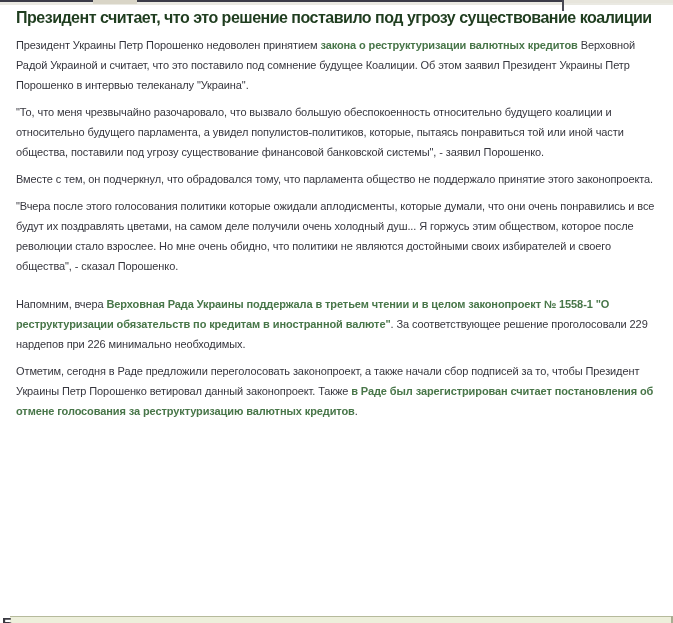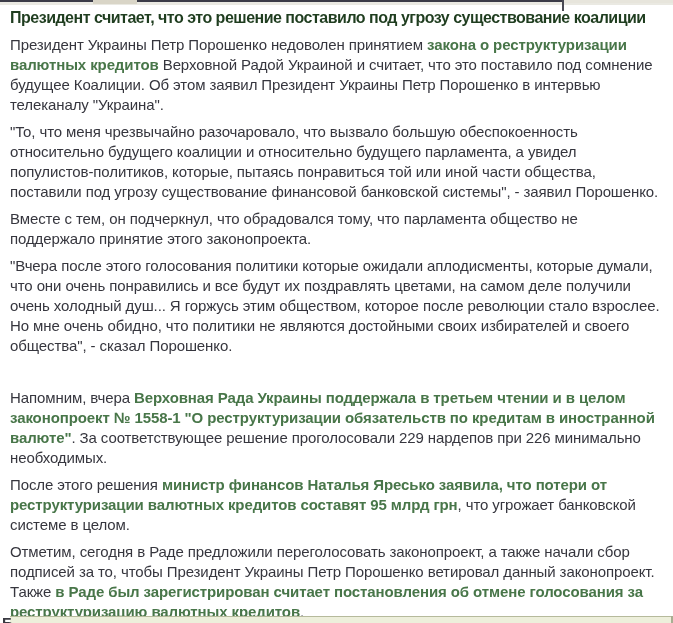--- a/index.html
+++ b/index.html
@@ -7,30 +7,30 @@
     position:relative;width:673px;height:623px;background:#ffffff;overflow:hidden;
     font-family:"Liberation Sans",sans-serif;
   }
   
   .top-line{position:absolute;top:0;left:0;width:673px;height:2px;background:#3b3b47;}
   .top-strip{position:absolute;top:2px;left:0;width:673px;height:3px;background:#eae9e2;}
   .top-notch{position:absolute;top:0;left:93px;width:44px;height:4px;background:#d9d5c7;}
   .top-tick{position:absolute;top:0;left:562px;width:2px;height:11px;background:#4a4a54;}
   .top-tick-shade{position:absolute;top:0;left:564px;width:109px;height:3px;background:#e7e5dc;}
 
-  .article{position:absolute;top:5px;left:10px;width:651px;}
+  .article{position:absolute;top:5px;left:16px;width:651px;}
   .title{
     font-size:16px;line-height:20px;font-weight:bold;margin:3px 0 0 0;
     color:var(--title-color);letter-spacing:-0.5px;white-space:nowrap;
   }
   .article p{
-    font-size:15px;line-height:20px;margin:7px 0 0 0;
+    font-size:11px;line-height:20px;margin:7px 0 0 0;
     color:var(--body-color);letter-spacing:-0.1px;
   }
-  .article p.gap{margin-top:32px;}
+  .article p.gap{margin-top:18px;}
   .lnk{color:var(--link-color);font-weight:bold;cursor:pointer;}
 
   
   .bottom-bar{
     position:absolute;left:10px;right:0;top:616px;height:7px;
     background:var(--bar-color);border-top:1px solid #b6ba9c;box-sizing:border-box;
   }
   .bottom-bar-edge{position:absolute;right:0;top:616px;width:2px;height:7px;background:#a9ad92;}
   .frag{
     position:absolute;left:2px;top:615px;font-size:15px;font-weight:bold;
@@ -48,21 +48,20 @@
   <div class="top-tick"></div>
 
   <div class="article">
     <h1 class="title">Президент считает, что это решение поставило под угрозу существование коалиции</h1>
     <div>
         <p><span>Президент Украины Петр Порошенко недоволен принятием </span><span class="lnk">закона о реструктуризации валютных кредитов</span><span> Верховной Радой Украиной и считает, что это поставило под сомнение будущее Коалиции. Об этом заявил Президент Украины Петр Порошенко в интервью телеканалу "Украина".</span></p>
         <p><span>"То, что меня чрезвычайно разочаровало, что вызвало большую обеспокоенность относительно будущего коалиции и относительно будущего парламента, а увидел популистов-политиков, которые, пытаясь понравиться той или иной части общества, поставили под угрозу существование финансовой банковской системы", - заявил Порошенко.</span></p>
         <p><span>Вместе с тем, он подчеркнул, что обрадовался тому, что парламента общество не поддержало принятие этого законопроекта.</span></p>
         <p><span>"Вчера после этого голосования политики которые ожидали аплодисменты, которые думали, что они очень понравились и все будут их поздравлять цветами, на самом деле получили очень холодный душ... Я горжусь этим обществом, которое после революции стало взрослее. Но мне очень обидно, что политики не являются достойными своих избирателей и своего общества", - сказал Порошенко.</span></p>
         <p class="gap"><span>Напомним, вчера </span><span class="lnk">Верховная Рада Украины поддержала в третьем чтении и в целом законопроект № 1558-1 "О реструктуризации обязательств по кредитам в иностранной валюте"</span><span>. За соответствующее решение проголосовали 229 нардепов при 226 минимально необходимых.</span></p>
-        <p><span>После этого решения </span><span class="lnk">министр финансов Наталья Яресько заявила, что потери от реструктуризации валютных кредитов составят 95 млрд грн</span><span>, что угрожает банковской системе в целом.</span></p>
         <p><span>Отметим, сегодня в Раде предложили переголосовать законопроект, а также начали сбор подписей за то, чтобы Президент Украины Петр Порошенко ветировал данный законопроект. Также </span><span class="lnk">в Раде был зарегистрирован считает постановления об отмене голосования за реструктуризацию валютных кредитов</span><span>.</span></p>
       </div>
   </div>
 
   <div class="bottom-bar"></div>
   <div class="bottom-bar-edge"></div>
   <span class="frag">Б</span>
 </div>
 
 </body></html>

